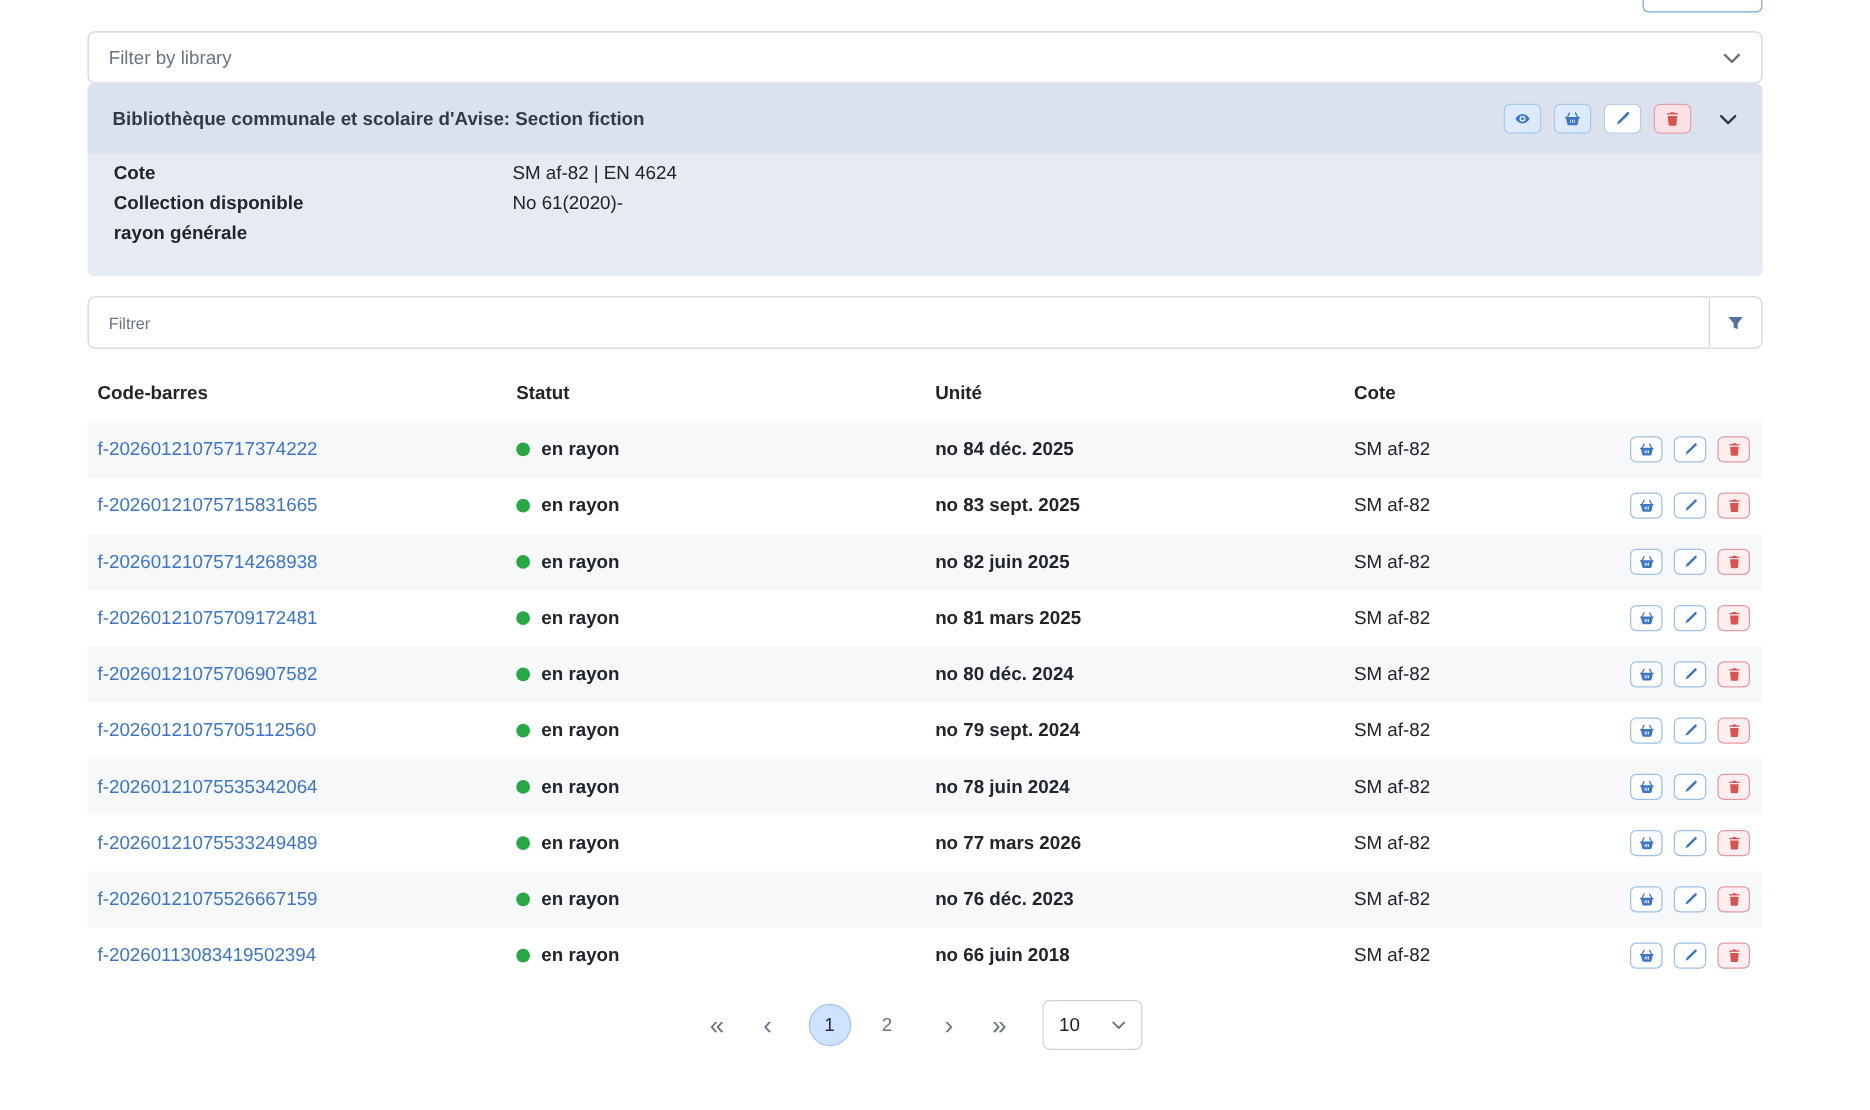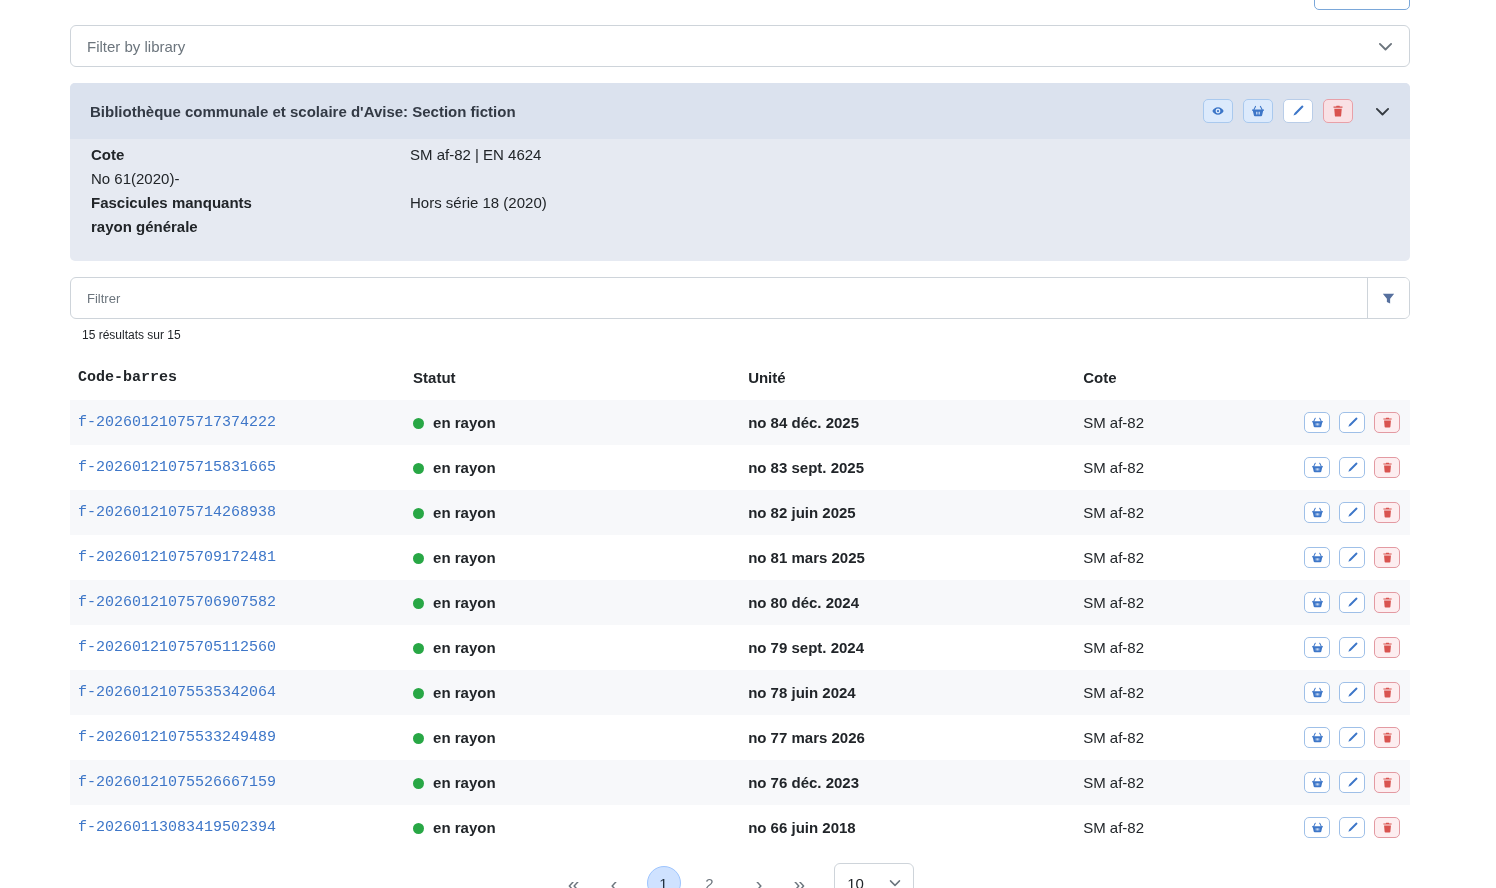--- a/index.html
+++ b/index.html
@@ -20,21 +20,21 @@
   
   .library-select {
     margin-top:25px; height:42px; border:1px solid #ced4da; border-radius:6px;
     display:flex; align-items:center; justify-content:space-between;
     padding:0 16px; background:#fff; cursor:pointer;
   }
   .library-select .ph { color:#6c757d; }
   .muted-icon { color:#6c757d; }
 
   
-  .holding-card { margin-top:16px; border-radius:5px; overflow:hidden; background:#e6eaf2; }
+  .holding-card { border-radius:5px; overflow:hidden; background:#e6eaf2; }
   .holding-header {
     background:#dbe2ee; display:flex; align-items:center; justify-content:space-between;
     padding:15px 20px 15px 20px; min-height:56px;
   }
   .holding-title { font-weight:700; color:#333a45; }
   .holding-actions { display:flex; align-items:center; gap:10px; }
   .hbtn {
     width:30px; height:24px; border-radius:5px; display:inline-flex;
     align-items:center; justify-content:center; cursor:pointer; font-size:12px;
     border:1px solid transparent; background:transparent;
@@ -68,21 +68,21 @@
   .results-summary { margin:9px 0 0 12px; font-size:12px; color:#212529; }
 
   
   table.items { width:100%; border-collapse:collapse; margin-top:17px; }
   table.items th {
     text-align:left; font-weight:700; font-size:15px; color:#212529;
     padding:10px 8px 14px 8px;
   }
   table.items td { padding:12px 8px; font-size:15px; height:44px; }
   table.items tr.striped { background:#f7f8fa;margin-left:20px; }
-  .col-barcode { width:25%;font-family:Liberation Mono, monospace; }
+  .col-barcode { width:25%; }
   .col-status  { width:25%;font-weight:bold; }
   .col-unit    { width:25%;font-weight:bold; }
   .col-cote    { width:15.8%; }
   .col-actions { width:8.6%; text-align:right; white-space:nowrap; padding-right:10px !important; }
   a.barcode { color:#3d76c8; text-decoration:none; cursor:pointer; }
   .dot {
     display:inline-block; width:11px; height:11px; border-radius:50%;
     background:#28a745; margin-right:9px; vertical-align:-1px;
   }
   .act-btn {
@@ -174,44 +174,40 @@
               </span>
             </button>
         </div>
       </div>
       <div class="holding-body" id="holding-fields">
           <div class="field-row">
             <span class="field-label">Cote</span>
             <span class="field-value">SM af-82 | EN 4624</span>
           </div>
           <div class="field-row">
+            <span class="field-label">Collection disponible</span>
             <span class="field-value">No 61(2020)-</span>
-          </div>
-          <div class="field-row">
-            <span class="field-label">Fascicules manquants</span>
-            <span class="field-value">Hors série 18 (2020)</span>
           </div>
           <div class="field-row">
             <span class="field-label">rayon générale</span>
           </div>
         </div>
     </div>
 
     <div class="filter-group">
       <input type="text" placeholder="Filtrer" style="">
       <button class="funnel-btn">
           <span data-icon="funnel">
             <svg viewBox="0 0 16 16">
               <path fill="currentColor" d="M1 2h14l-5 6.3V14l-4-1.6V8.3L1 2z"></path>
             </svg>
           </span>
         </button>
     </div>
 
-    <div class="results-summary">15 résultats sur 15</div>
 
     <table class="items">
       <thead>
         <tr id="table-head">
             <th class="col-barcode">Code-barres</th>
             <th class="col-status">Statut</th>
             <th class="col-unit">Unité</th>
             <th class="col-cote">Cote</th>
             <th class="col-actions"></th>
           </tr>

